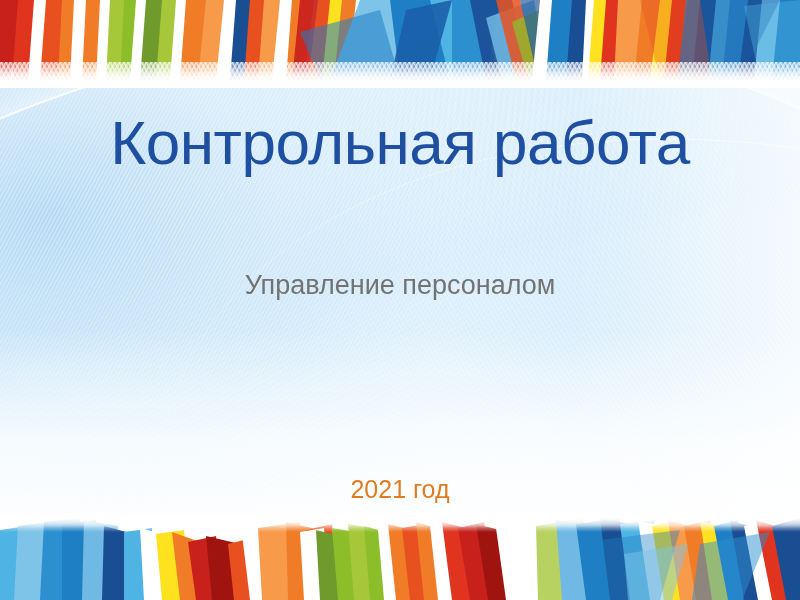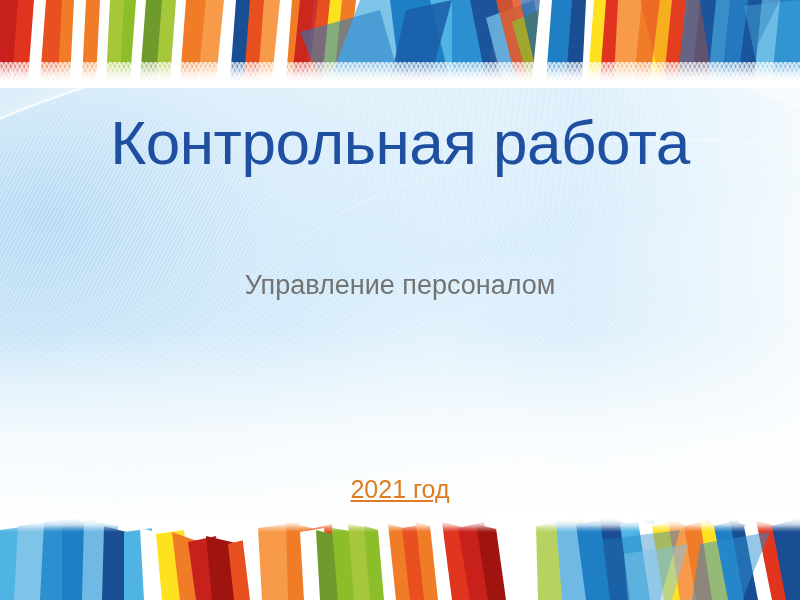--- a/index.html
+++ b/index.html
@@ -178,21 +178,20 @@
   }
   .year {
     position: absolute;
     left: 0; right: 0;
     top: 477px;
     text-align: center;
     font-size: 25px;
     line-height: 1.0;
     color: #df7c21;
     white-space: nowrap;
-    text-decoration: underline;
   }
 </style>
 </head>
 <body>
 
 <div class="slide">
 
   <div class="bg-base"></div>
   <div class="bg-arc arc-a"></div>
   <div class="bg-arc arc-b"></div>

